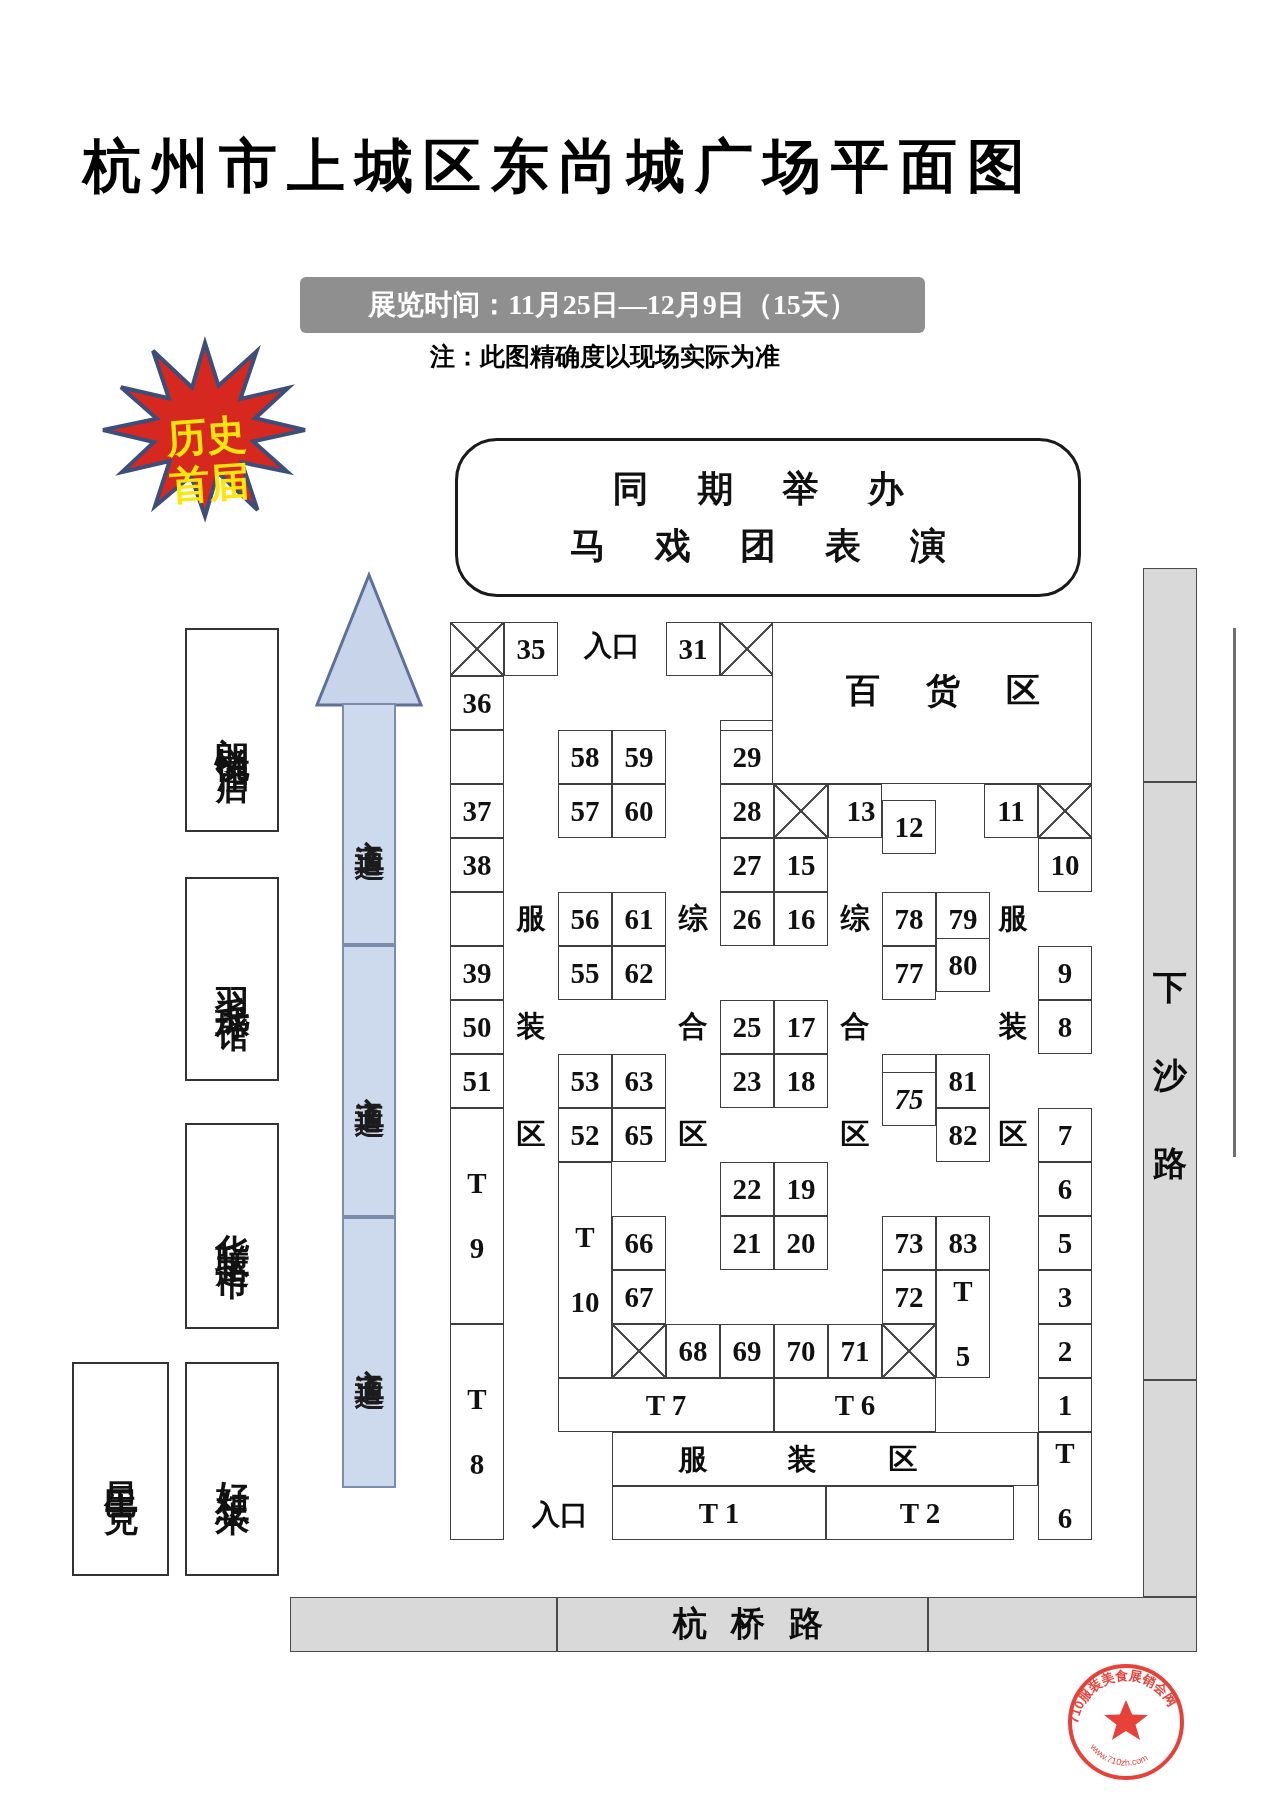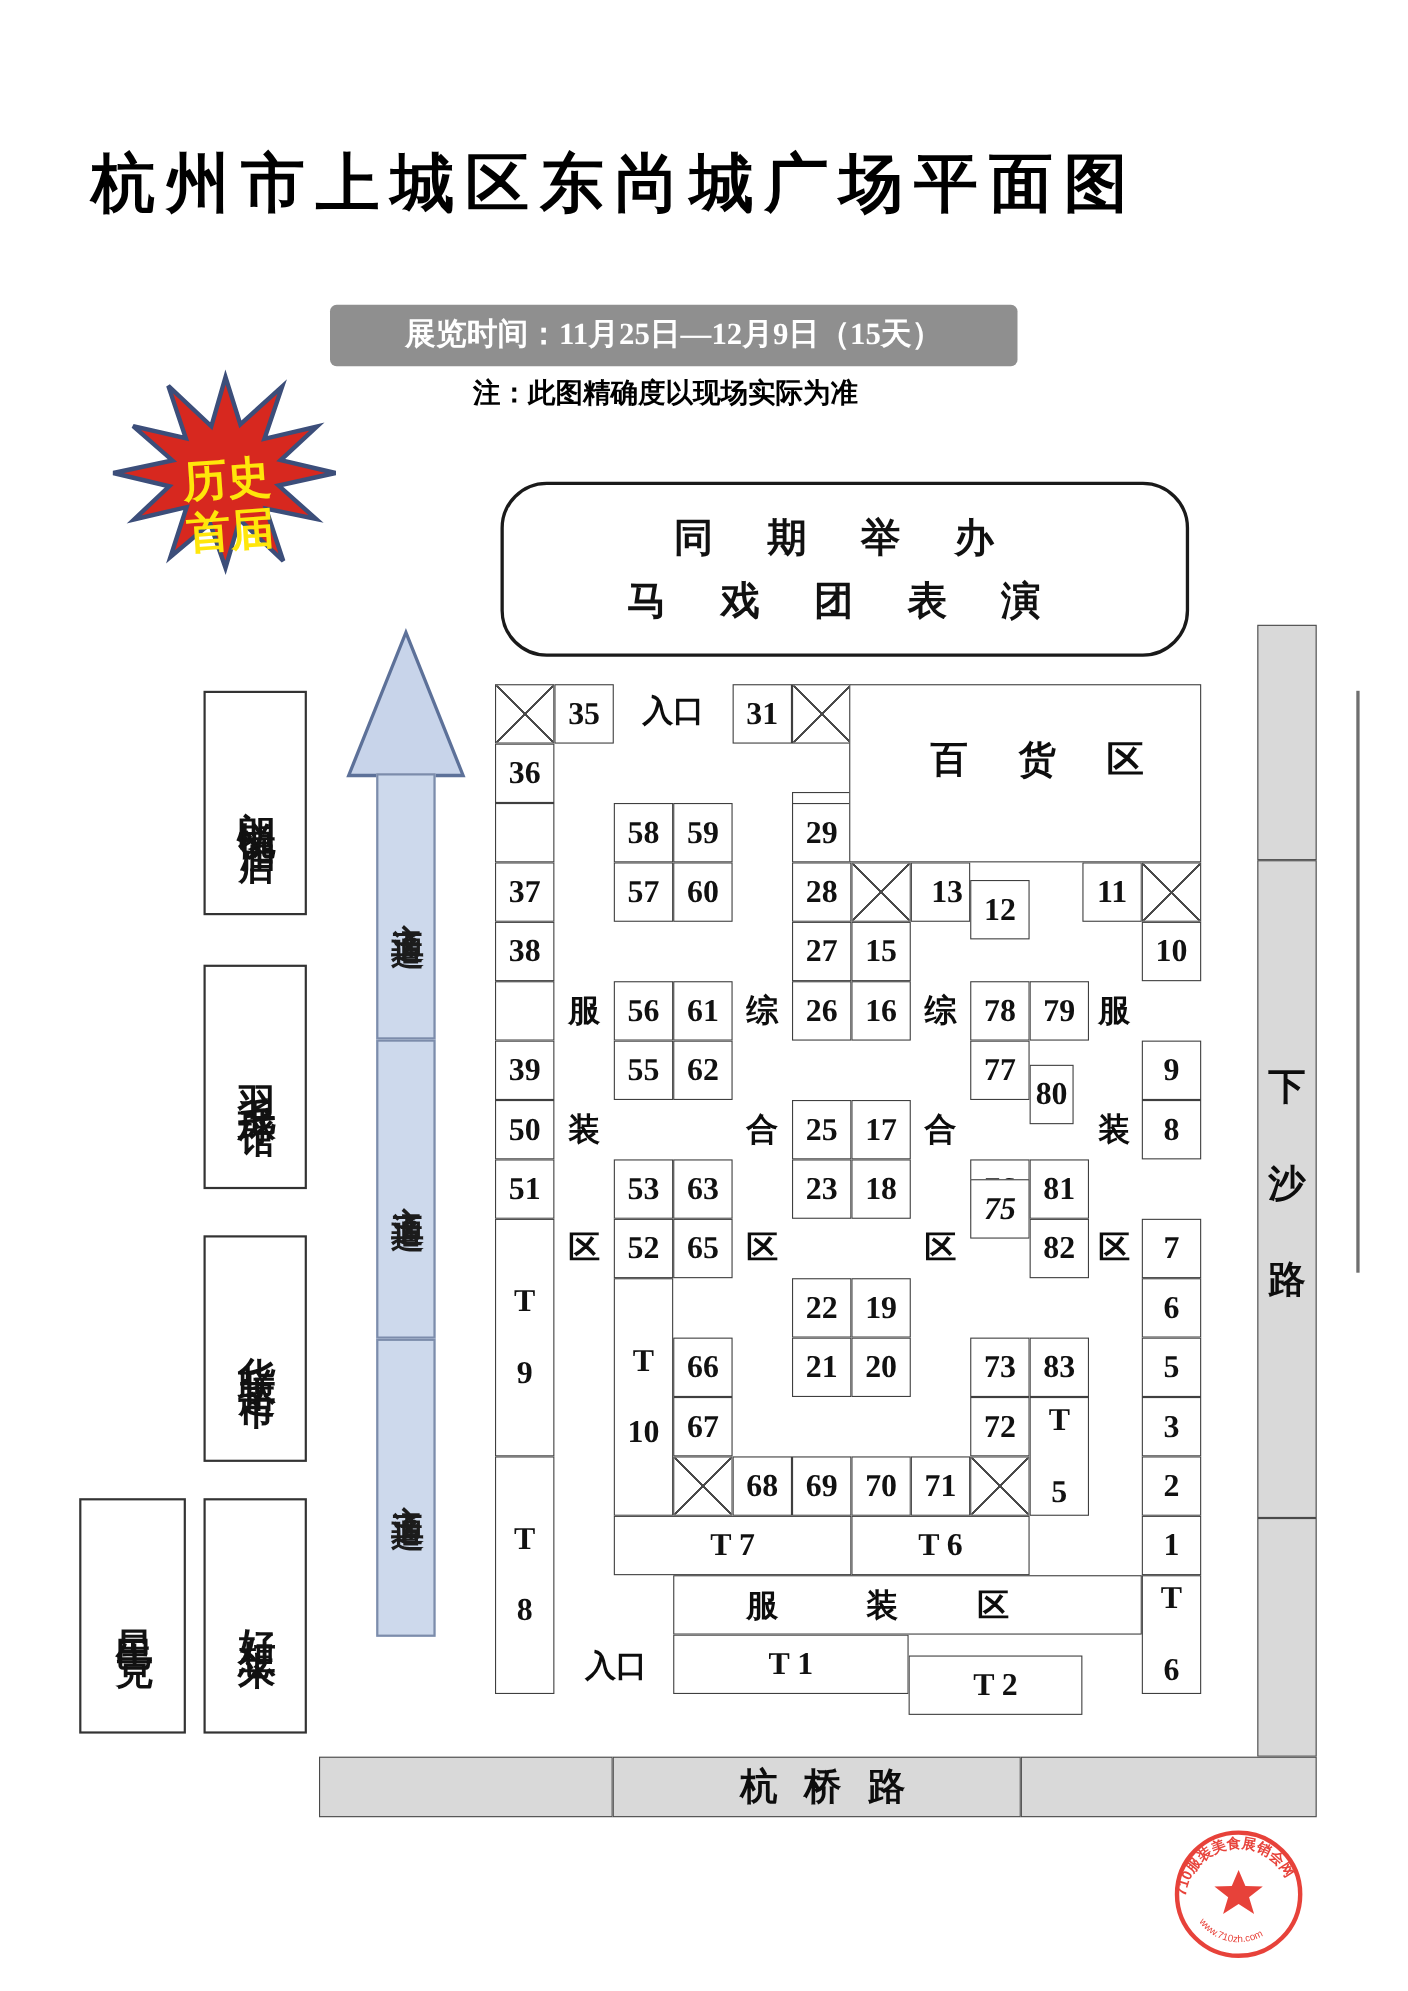--- a/index.html
+++ b/index.html
@@ -151,21 +151,21 @@
     <div class="box" style="left: 774px; top: 1000px; width: 54px; height: 54px;">17</div>
     <div class="box" style="left: 720px; top: 1054px; width: 54px; height: 54px;">23</div>
     <div class="box" style="left: 774px; top: 1054px; width: 54px; height: 54px;">18</div>
     <div class="box" style="left: 720px; top: 1162px; width: 54px; height: 54px;">22</div>
     <div class="box" style="left: 774px; top: 1162px; width: 54px; height: 54px;">19</div>
     <div class="box" style="left: 720px; top: 1216px; width: 54px; height: 54px;">21</div>
     <div class="box" style="left: 774px; top: 1216px; width: 54px; height: 54px;">20</div>
     <div class="box" style="left: 882px; top: 892px; width: 54px; height: 54px;">78</div>
     <div class="box" style="left: 936px; top: 892px; width: 54px; height: 54px;">79</div>
     <div class="box" style="left: 882px; top: 946px; width: 54px; height: 54px;">77</div>
-    <div class="box" style="left: 936px; top: 968px; width: 40px; height: 54px;">80</div>
+    <div class="box" style="left: 936px; top: 938px; width: 54px; height: 54px;">80</div>
     <div class="box" style="left: 882px; top: 1054px; width: 54px; height: 54px;">76</div>
     <div class="box" style="left: 936px; top: 1054px; width: 54px; height: 54px;">81</div>
     <div class="box" style="left: 882px; top: 1072px; width: 54px; height: 54px; font-style: italic;">75</div>
     <div class="box" style="left: 936px; top: 1108px; width: 54px; height: 54px;">82</div>
     <div class="box" style="left: 882px; top: 1216px; width: 54px; height: 54px;">73</div>
     <div class="box" style="left: 936px; top: 1216px; width: 54px; height: 54px;">83</div>
     <div class="box" style="left: 882px; top: 1270px; width: 54px; height: 54px;">72</div>
     <div class="box" style="left: 936px; top: 1270px; width: 54px; height: 108px; flex-direction: column;">
       <span>T</span>
       <br>
@@ -185,21 +185,21 @@
     <div class="box" style="left: 1038px; top: 1378px; width: 54px; height: 54px;">1</div>
     <div class="box" style="left: 1038px; top: 1432px; width: 54px; height: 108px; flex-direction: column;">
       <span>T</span>
       <br>
       <span>6</span>
     </div>
     <div class="box" style="left: 558px; top: 1378px; width: 216px; height: 54px;">T 7</div>
     <div class="box" style="left: 774px; top: 1378px; width: 162px; height: 54px;">T 6</div>
     <div class="box" style="left: 612px; top: 1432px; width: 426px; height: 54px;"></div>
     <div class="box" style="left: 612px; top: 1486px; width: 214px; height: 54px;">T 1</div>
-    <div class="box" style="left: 826px; top: 1486px; width: 158px; height: 54px; margin-top: 19px;">T 2</div>
+    <div class="box" style="left: 826px; top: 1486px; width: 188px; height: 54px;">T 2</div>
     <div class="mapchar" style="left: 863px; top: 691px; font-size: 34px;">百</div>
     <div class="mapchar" style="left: 943px; top: 691px; font-size: 34px;">货</div>
     <div class="mapchar" style="left: 1023px; top: 691px; font-size: 34px;">区</div>
     <div class="mapchar" style="left: 531px; top: 919px; font-size: 29px;">服</div>
     <div class="mapchar" style="left: 531px; top: 1027px; font-size: 29px;">装</div>
     <div class="mapchar" style="left: 531px; top: 1135px; font-size: 29px;">区</div>
     <div class="mapchar" style="left: 693px; top: 919px; font-size: 29px;">综</div>
     <div class="mapchar" style="left: 693px; top: 1027px; font-size: 29px;">合</div>
     <div class="mapchar" style="left: 693px; top: 1135px; font-size: 29px;">区</div>
     <div class="mapchar" style="left: 855px; top: 919px; font-size: 29px;">综</div>

